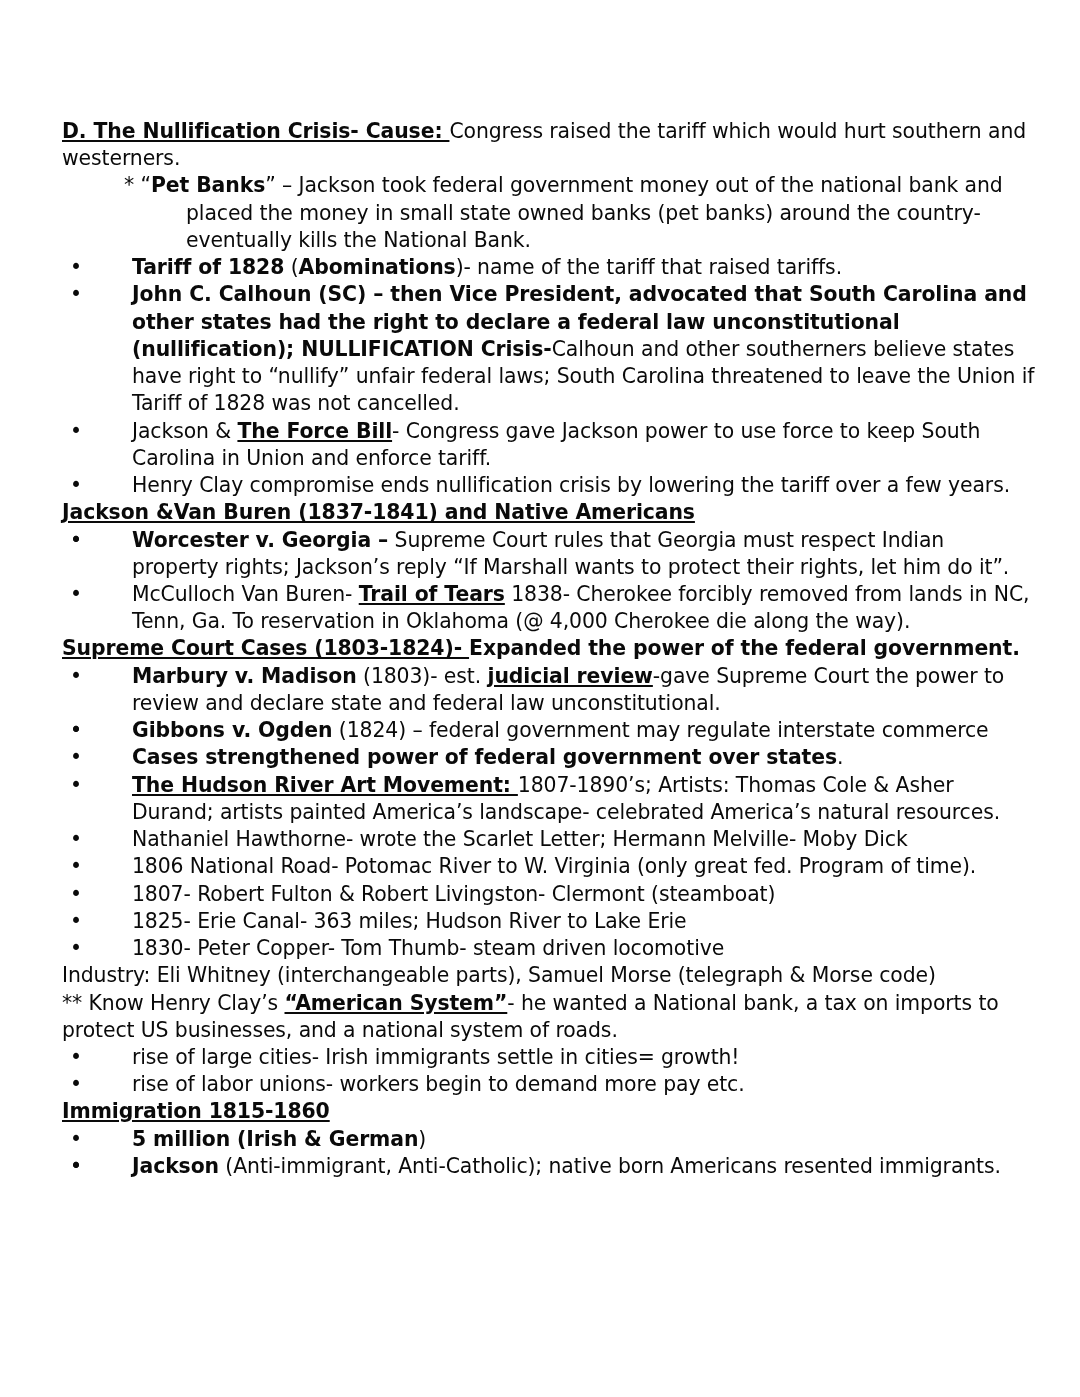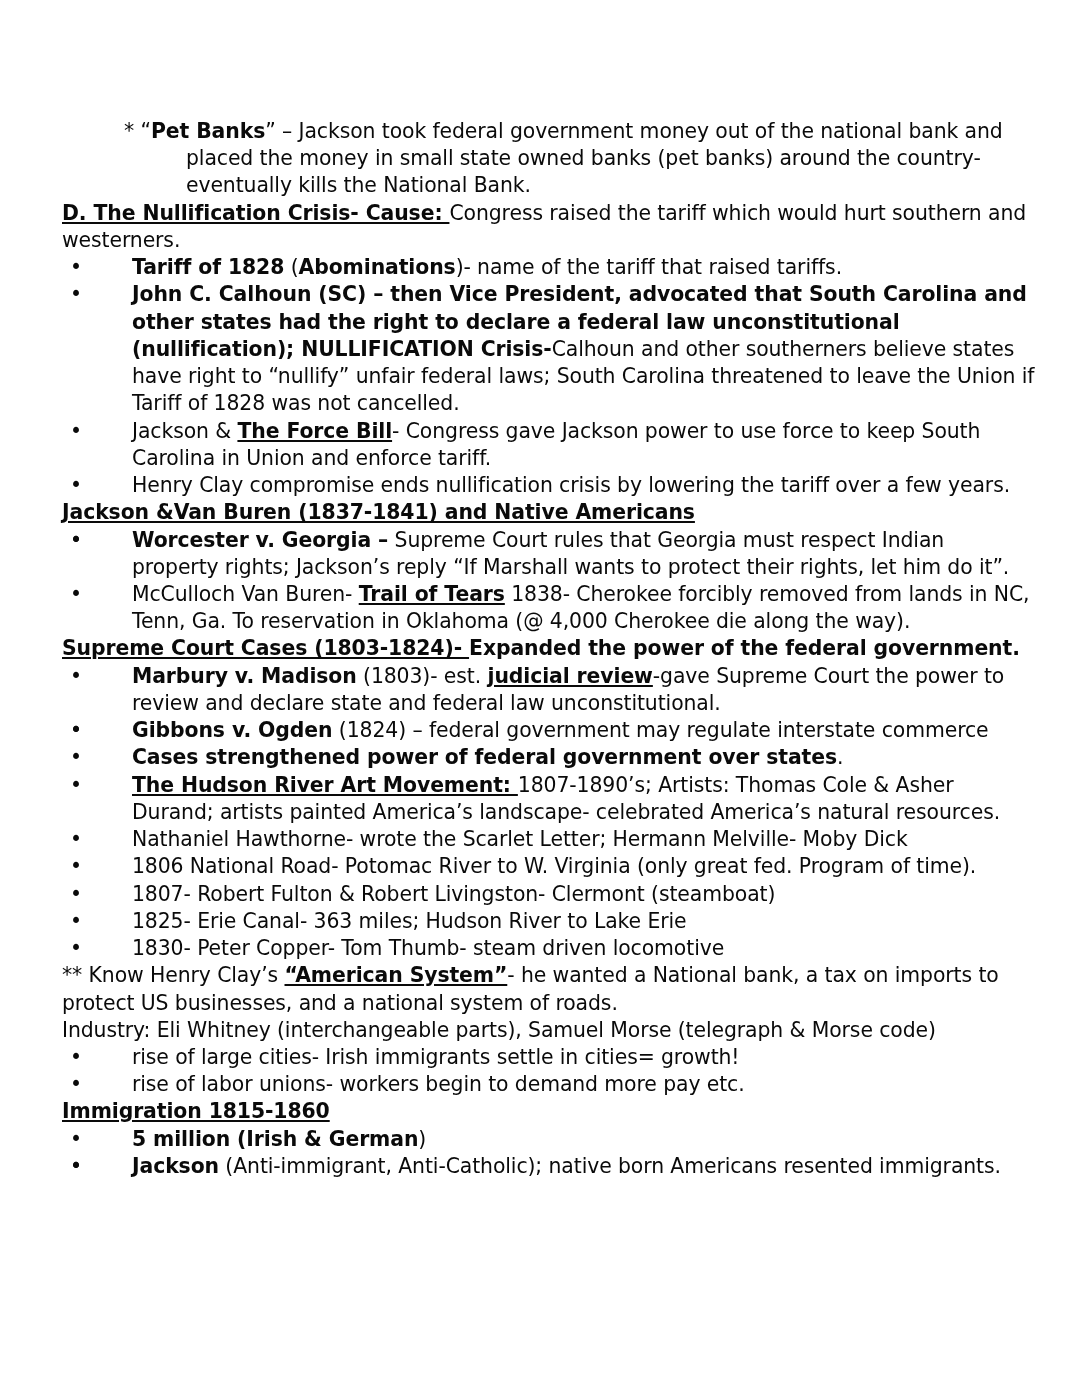--- a/index.html
+++ b/index.html
@@ -71,43 +71,43 @@
 
   b, .b { font-weight: bold; }
   u, .u { text-underline-offset: 1.5px; margin-top: 48px; }
   .bu { font-weight: bold; text-decoration: underline; text-underline-offset: 1.5px; }
 </style>
 </head>
 <body>
 
 <div class="page">
   <div class="doc" id="doc-body">
+      <div class="para flush"><span class="bu"> D. The Nullification Crisis-  Cause: </span><span>Congress raised the tariff which would hurt southern and westerners.</span></div>
       <div class="para indent-star"><span>* “</span><span class="b">Pet Banks</span><span>” – Jackson took federal government money out of the national bank and placed the money in small state owned banks (pet banks) around the country- eventually kills the National Bank.</span></div>
-      <div class="para flush"><span class="bu"> D. The Nullification Crisis-  Cause: </span><span>Congress raised the tariff which would hurt southern and westerners.</span></div>
       <div class="bullet"><span class="dot">•</span><span><span class="b">Tariff of 1828</span><span> (</span><span class="b">Abominations</span><span>)- name of the tariff that raised tariffs.</span></span></div>
       <div class="bullet"><span class="dot">•</span><span><span class="b">John C. Calhoun (SC) – then Vice President, advocated that South Carolina and other states had the right to declare a federal law unconstitutional (nullification); NULLIFICATION Crisis-</span><span>Calhoun and other southerners believe states have right to “nullify” unfair federal laws; South Carolina threatened to leave the Union if Tariff of 1828 was not cancelled.</span></span></div>
       <div class="bullet"><span class="dot">•</span><span><span>Jackson &amp; </span><span class="bu">The Force Bill</span><span>- Congress gave Jackson power to use force to keep South Carolina in Union and enforce tariff.</span></span></div>
       <div class="bullet"><span class="dot">•</span><span><span>Henry Clay compromise ends nullification crisis by lowering the tariff over a few years.</span></span></div>
       <div class="para flush"><span class="bu">Jackson &amp;Van Buren (1837-1841) and Native Americans</span></div>
       <div class="bullet"><span class="dot">•</span></div>
       <div class="bullet"><span class="dot">•</span><span><span class="b">Worcester v. Georgia –</span><span> Supreme Court rules that Georgia must respect Indian property rights; Jackson’s reply “If Marshall wants to protect their rights, let </span><span class="u">him</span><span> do it”.</span></span></div>
       <div class="bullet"><span class="dot">•</span><span><span>McCulloch Van Buren- </span><span class="bu">Trail of Tears</span><span> 1838- Cherokee forcibly removed from lands in NC, Tenn, Ga. To reservation in Oklahoma (@ 4,000 Cherokee die along the way).</span></span></div>
       <div class="para flush"><span class="bu">Supreme Court Cases  (1803-1824)- </span><span class="b">Expanded the power of the federal government.</span></div>
       <div class="bullet"><span class="dot">•</span><span><span class="b">Marbury v. Madison</span><span> (1803)- est. </span><span class="bu">judicial review</span><span>-gave Supreme Court the power to review and declare state and federal law unconstitutional.</span></span></div>
       <div class="bullet"><span class="dot">•</span></div>
       <div class="bullet"><span class="dot">•</span><span><span class="b">Gibbons v. Ogden</span><span> (1824) – federal government may regulate interstate commerce</span></span></div>
       <div class="bullet"><span class="dot">•</span><span><span class="b">Cases strengthened power of federal government over states</span><span>.</span></span></div>
       <div class="bullet wrap-flush"><span class="dot">•</span><span class="lead"><span class="bu">The Hudson River Art Movement: </span><span>1807-1890’s; Artists: Thomas Cole &amp; Asher Durand; artists painted America’s landscape- celebrated America’s natural resources.</span></span></div>
       <div class="bullet"><span class="dot">•</span><span><span>Nathaniel Hawthorne- wrote the Scarlet Letter; Hermann Melville- Moby Dick</span></span></div>
       <div class="bullet"><span class="dot">•</span><span><span>1806 National Road- Potomac River to W. Virginia (only great fed. Program of time).</span></span></div>
       <div class="bullet"><span class="dot">•</span><span><span>1807- Robert Fulton &amp; Robert Livingston- Clermont (steamboat)</span></span></div>
       <div class="bullet"><span class="dot">•</span><span><span>1825- Erie Canal- 363 miles; Hudson River to Lake Erie</span></span></div>
       <div class="bullet"><span class="dot">•</span><span><span>1830- Peter Copper- Tom Thumb- steam driven locomotive</span></span></div>
+      <div class="para flush"><span>Industry: Eli Whitney (interchangeable parts), Samuel Morse (telegraph &amp; Morse code)</span></div>
       <div class="para flush"><span>** Know Henry Clay’s </span><span class="bu">“American System”</span><span>- he wanted a National bank, a tax on imports to protect US businesses, and a national system of roads.</span></div>
-      <div class="para flush"><span>Industry: Eli Whitney (interchangeable parts), Samuel Morse (telegraph &amp; Morse code)</span></div>
       <div class="bullet"><span class="dot">•</span><span><span>rise of large cities- Irish immigrants settle in cities= growth!</span></span></div>
       <div class="bullet"><span class="dot">•</span><span><span>rise of labor unions- workers begin to demand more pay etc.</span></span></div>
       <div class="para flush"><span class="bu">Immigration 1815-1860</span></div>
       <div class="bullet"><span class="dot">•</span><span><span class="b">5 million (Irish &amp; German</span><span>)</span></span></div>
       <div class="bullet"><span class="dot">•</span></div>
       <div class="bullet"><span class="dot">•</span><span><span class="b">Jackson</span><span> (Anti-immigrant, Anti-Catholic); native born Americans resented immigrants.</span></span></div>
     </div>
 </div>
 
 </body></html>

